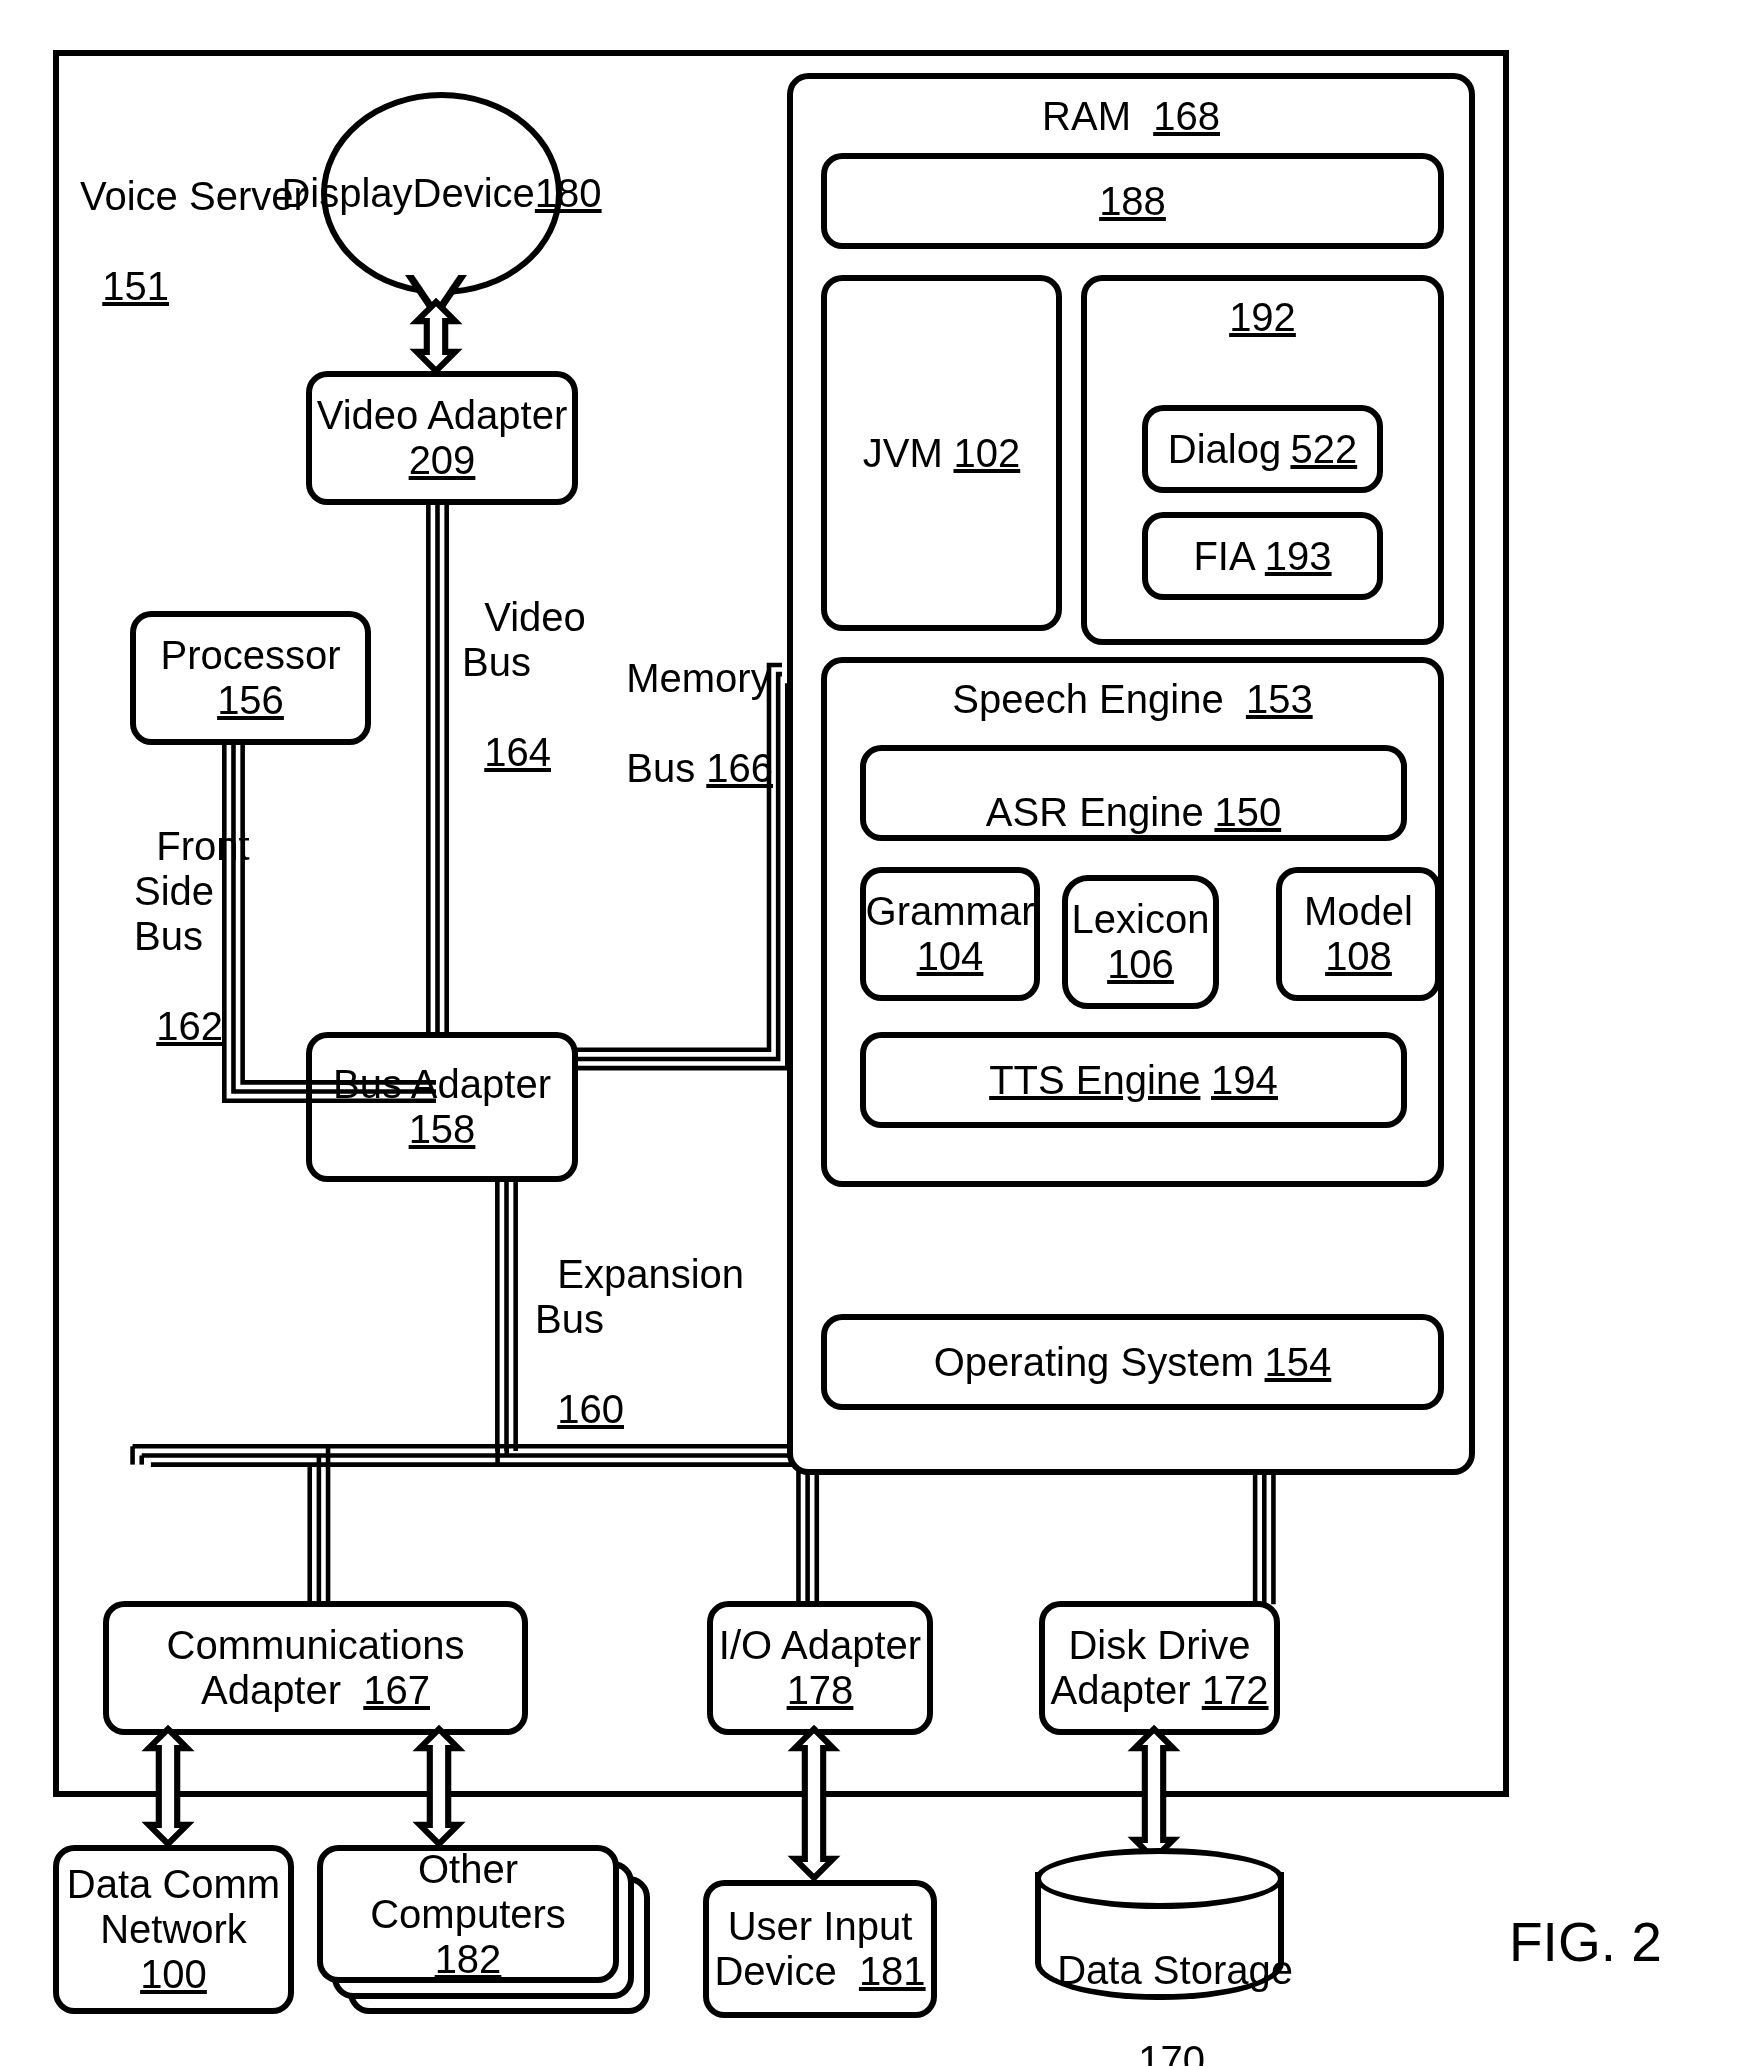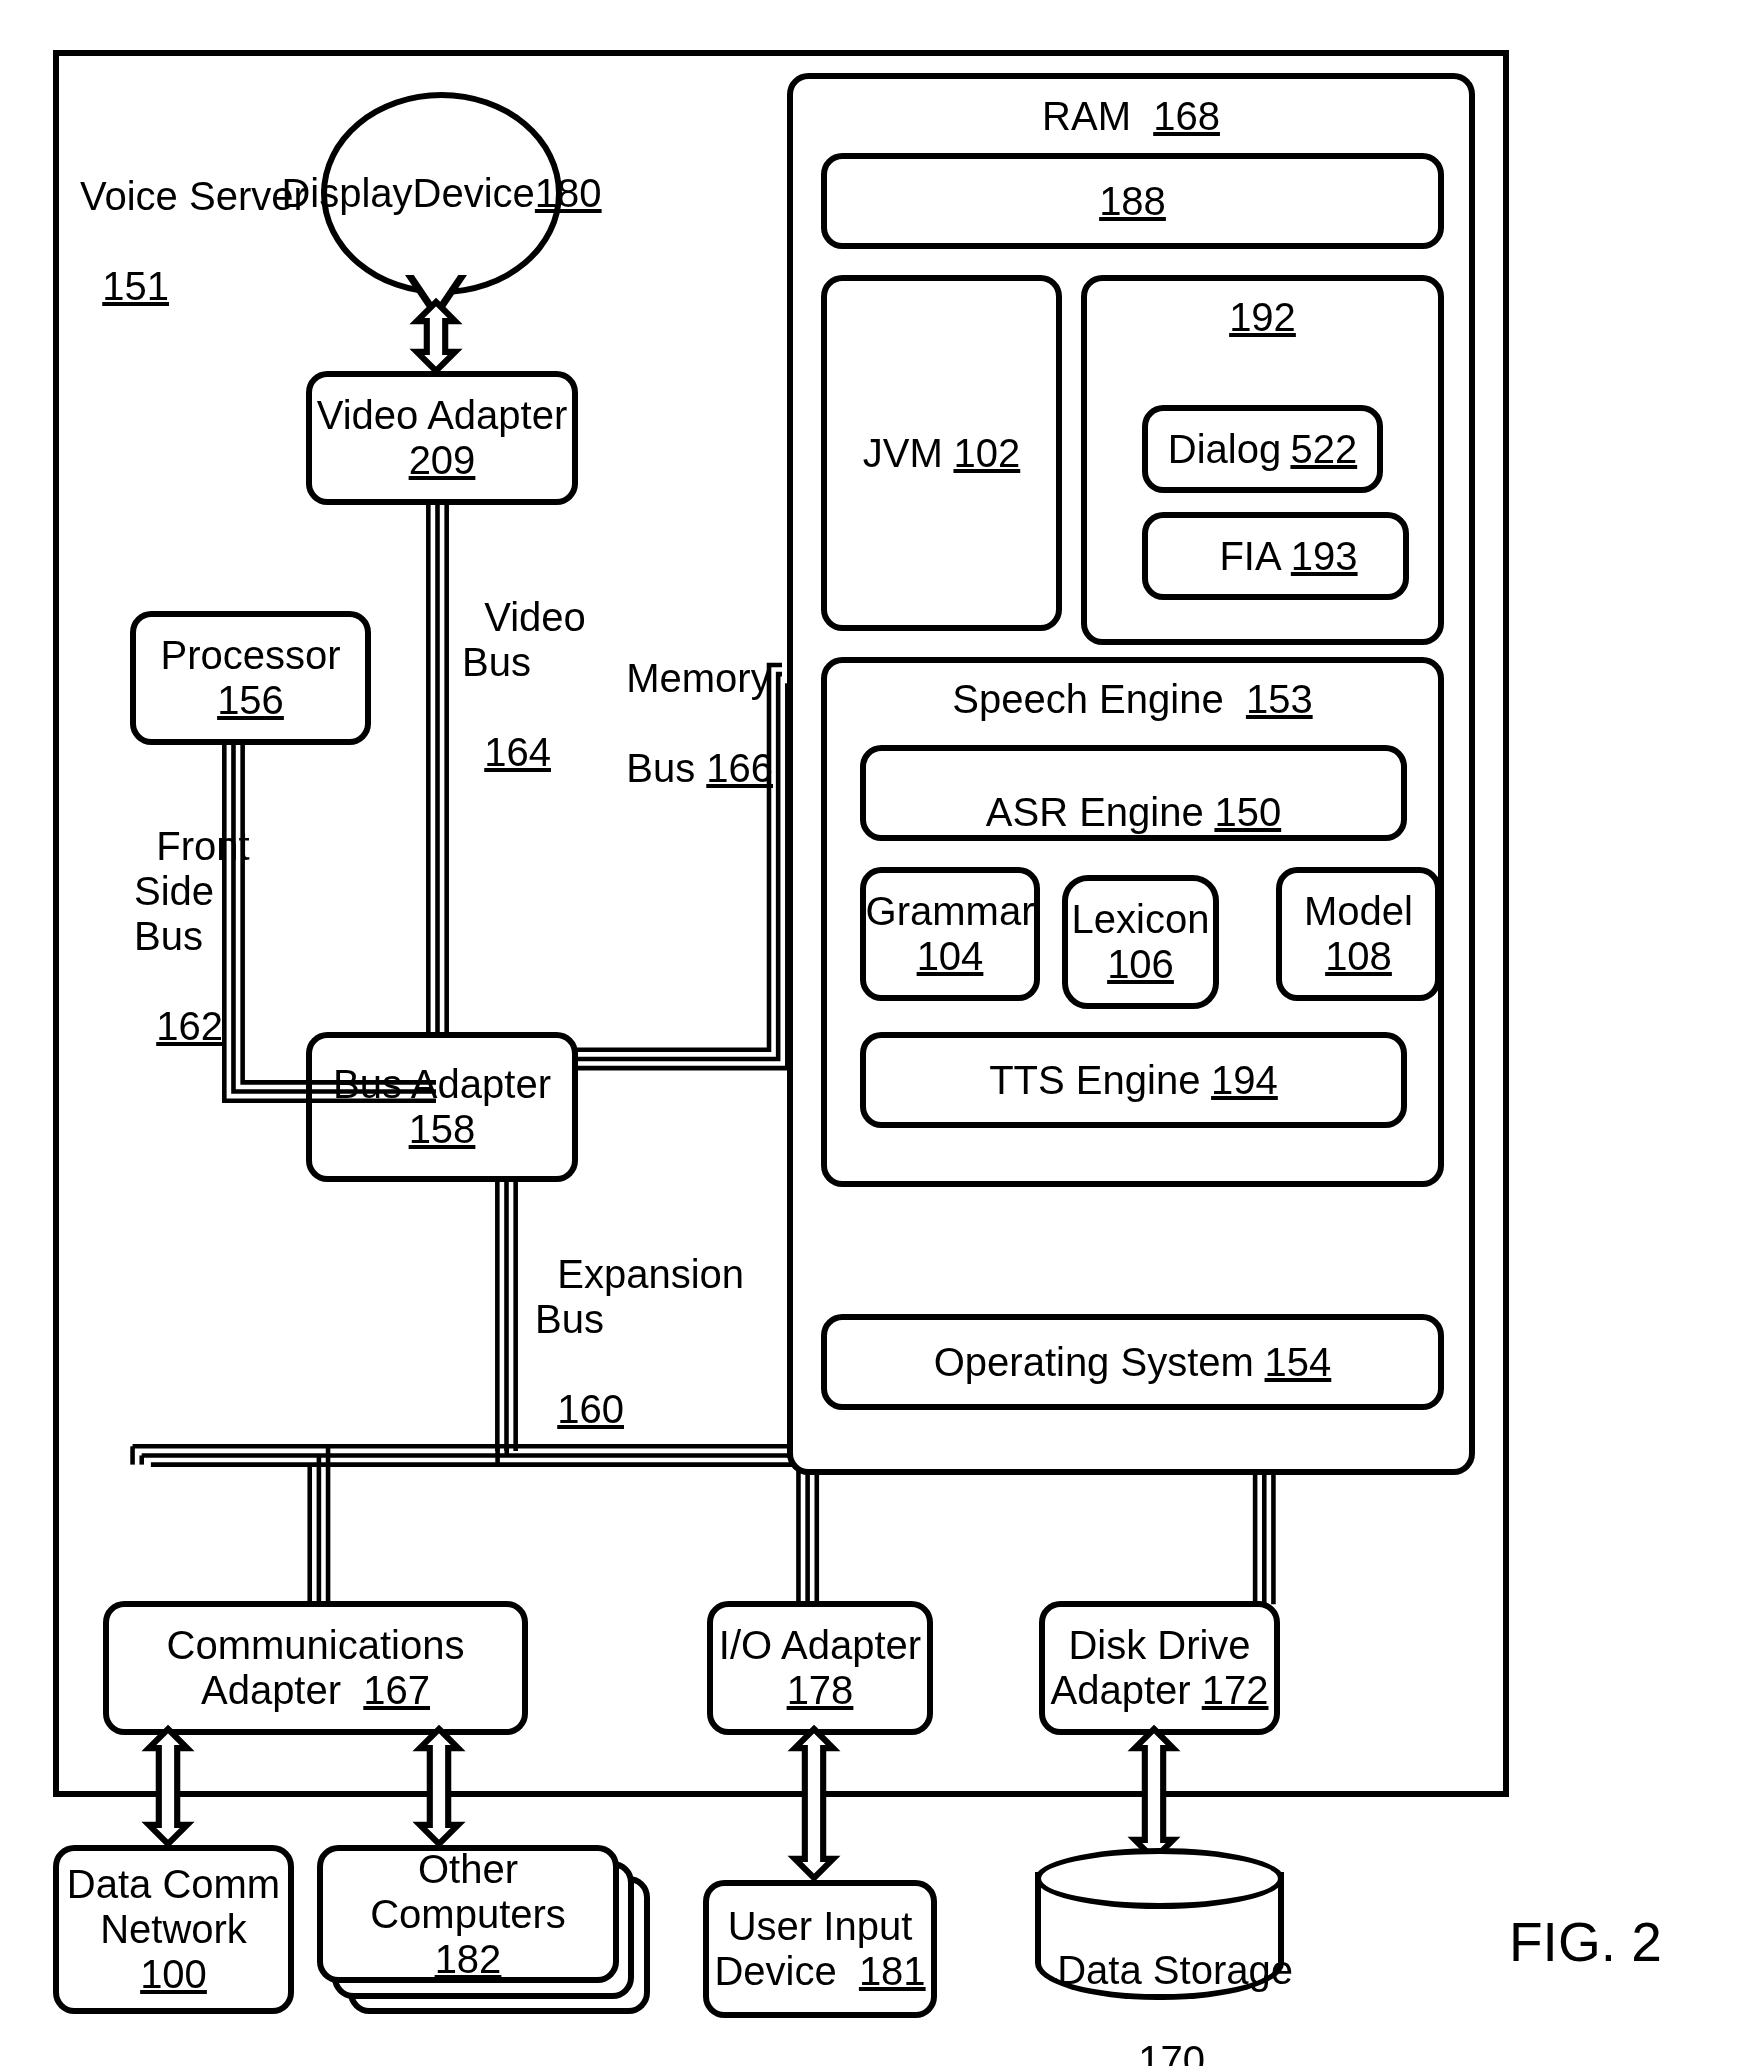--- a/index.html
+++ b/index.html
@@ -188,21 +188,21 @@
   <span class="ref">102</span>
 </div>
 
 <div class="box" style="left:1081px;top:275px;width:351px;height:344px;justify-content:flex-start;padding-top:13.8px;">
   <span class="ref">192</span>
 </div>
 <div class="box" style="left:1142px;top:405px;width:229px;height:76px;flex-direction:row;gap:9.2px;">
   <span>Dialog</span>
   <span class="ref">522</span>
 </div>
-<div class="box" style="left:1142px;top:512px;width:229px;height:76px;flex-direction:row;gap:9.2px;padding-left:26px;">
+<div class="box" style="left:1142px;top:512px;width:229px;height:76px;flex-direction:row;gap:9.2px;">
   <span>FIA</span>
   <span class="ref">193</span>
 </div>
 
 <div class="box" style="left:821px;top:657px;width:611px;height:504px;justify-content:flex-start;padding-top:13.8px;">
   <div><span>Speech Engine</span>&nbsp;&nbsp;<span class="ref">153</span></div>
 </div>
 <div class="box" style="left:860px;top:745px;width:535px;height:84px;flex-direction:row;gap:10.7px;align-items:flex-end;">
   <span>ASR Engine</span>
   <span class="ref">150</span>
@@ -212,21 +212,21 @@
   <span class="ref">104</span>
 </div>
 <div class="box" style="left:1062px;top:875px;width:145px;height:122px;border-radius:26px;">
   <span>Lexicon</span>
   <span class="ref">106</span>
 </div>
 <div class="box" style="left:1242px;top:867px;width:153px;height:122px;margin-left:34px;">
   <span>Model</span>
   <span class="ref">108</span>
 </div>
-<div class="box" style="left:860px;top:1032px;width:535px;height:84px;flex-direction:row;gap:10.7px;">
+<div class="box" style="left:860px;top:1032px;width:535px;height:84px;flex-direction:row;gap:10.7px;text-decoration:underline;">
   <span>TTS Engine</span>
   <span class="ref">194</span>
 </div>
 
 <div class="box" style="left:821px;top:1314px;width:611px;height:84px;flex-direction:row;gap:10.7px;">
   <span>Operating System</span>
   <span class="ref">154</span>
 </div>
 
 <div class="fig" style="left:1509px;top:1910px;">FIG. 2</div>

